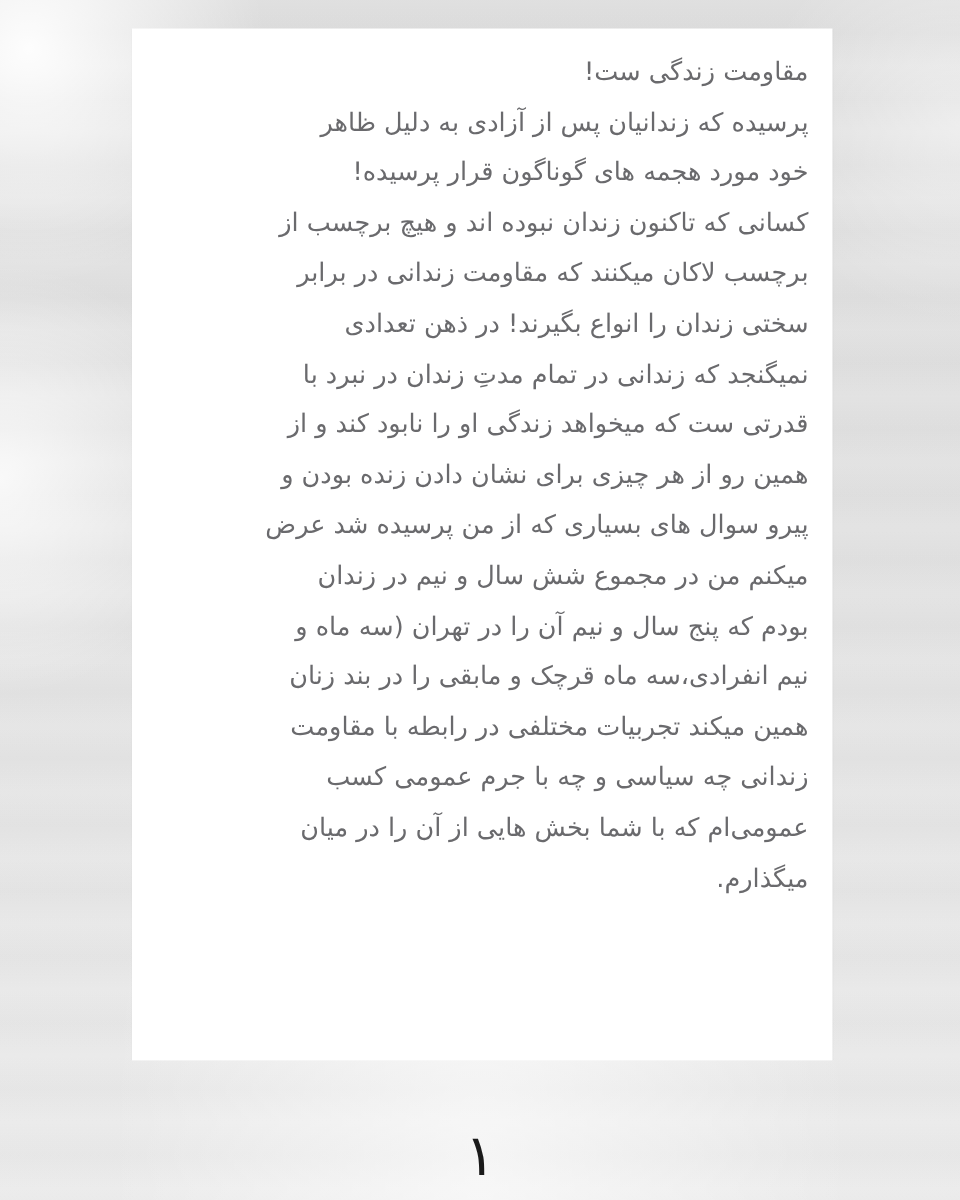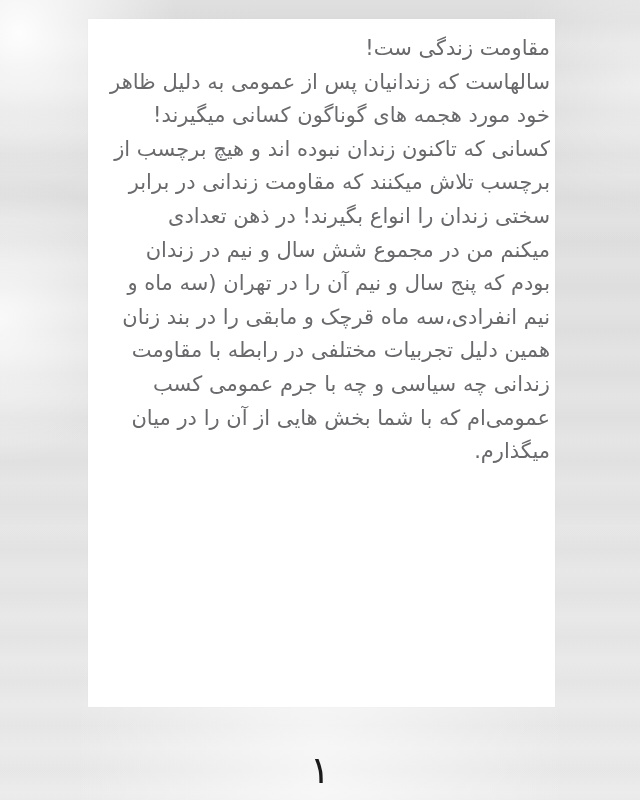--- a/index.html
+++ b/index.html
@@ -27,22 +27,22 @@
   }
   .page-card{
     position:absolute; left:88px; top:19px;
     width:467px; height:688px;
     background: var(--card);
     box-shadow: 0 0 1px rgba(0,0,0,0.06);
   }
   .text-block{
     direction:rtl;
     text-align:right;
-    padding:13px 5px 0 28px;
-    font-size:21px;
+    padding:13px 16px 0 28px;
+    font-size:17px;
     line-height:33.6px;
     color: var(--text);
     letter-spacing:0;
   }
   .text-line{ white-space:nowrap; }
   .page-number{
     position:absolute; left:0; top:750px; width:640px;
     text-align:center;
     font-size:38px;
     line-height:40px;
@@ -50,28 +50,32 @@
   }
 </style>
 </head>
 <body>
 
 <div class="backdrop"></div>
 
 <div class="page-card">
   <div class="text-block">
     <div class="text-line">مقاومت زندگی ست!</div>
-    <div class="text-line">سالهاست که زندانیان پس از عمومی به دلیل ظاهر</div>
-    <div class="text-line">خود مورد هجمه های گوناگون کسانی میگیرند!</div>
+    <div class="text-line">پرسیده که زندانیان پس از آزادی به دلیل ظاهر</div>
+    <div class="text-line">خود مورد هجمه های گوناگون قرار پرسیده!</div>
     <div class="text-line">کسانی که تاکنون زندان نبوده اند و هیچ برچسب از</div>
-    <div class="text-line">برچسب تلاش میکنند که مقاومت زندانی در برابر</div>
+    <div class="text-line">برچسب لاکان میکنند که مقاومت زندانی در برابر</div>
     <div class="text-line">سختی زندان را انواع بگیرند! در ذهن تعدادی</div>
+    <div class="text-line">نمیگنجد که زندانی در تمام مدتِ زندان در نبرد با</div>
+    <div class="text-line">قدرتی ست که میخواهد زندگی او را نابود کند و از</div>
+    <div class="text-line">همین رو از هر چیزی برای نشان دادن زنده بودن و</div>
+    <div class="text-line">پیرو سوال های بسیاری که از من پرسیده شد عرض</div>
     <div class="text-line">میکنم من در مجموع شش سال و نیم در زندان</div>
     <div class="text-line">بودم که پنج سال و نیم آن را در تهران (سه ماه و</div>
     <div class="text-line">نیم انفرادی،سه ماه قرچک و مابقی را در بند زنان</div>
-    <div class="text-line">همین دلیل تجربیات مختلفی در رابطه با مقاومت</div>
+    <div class="text-line">همین میکند تجربیات مختلفی در رابطه با مقاومت</div>
     <div class="text-line">زندانی چه سیاسی و چه با جرم عمومی کسب</div>
     <div class="text-line">عمومی‌ام که با شما بخش هایی از آن را در میان</div>
     <div class="text-line">میگذارم.</div>
   </div>
 </div>
 
 <div class="page-number">۱</div>
 
 </body></html>

